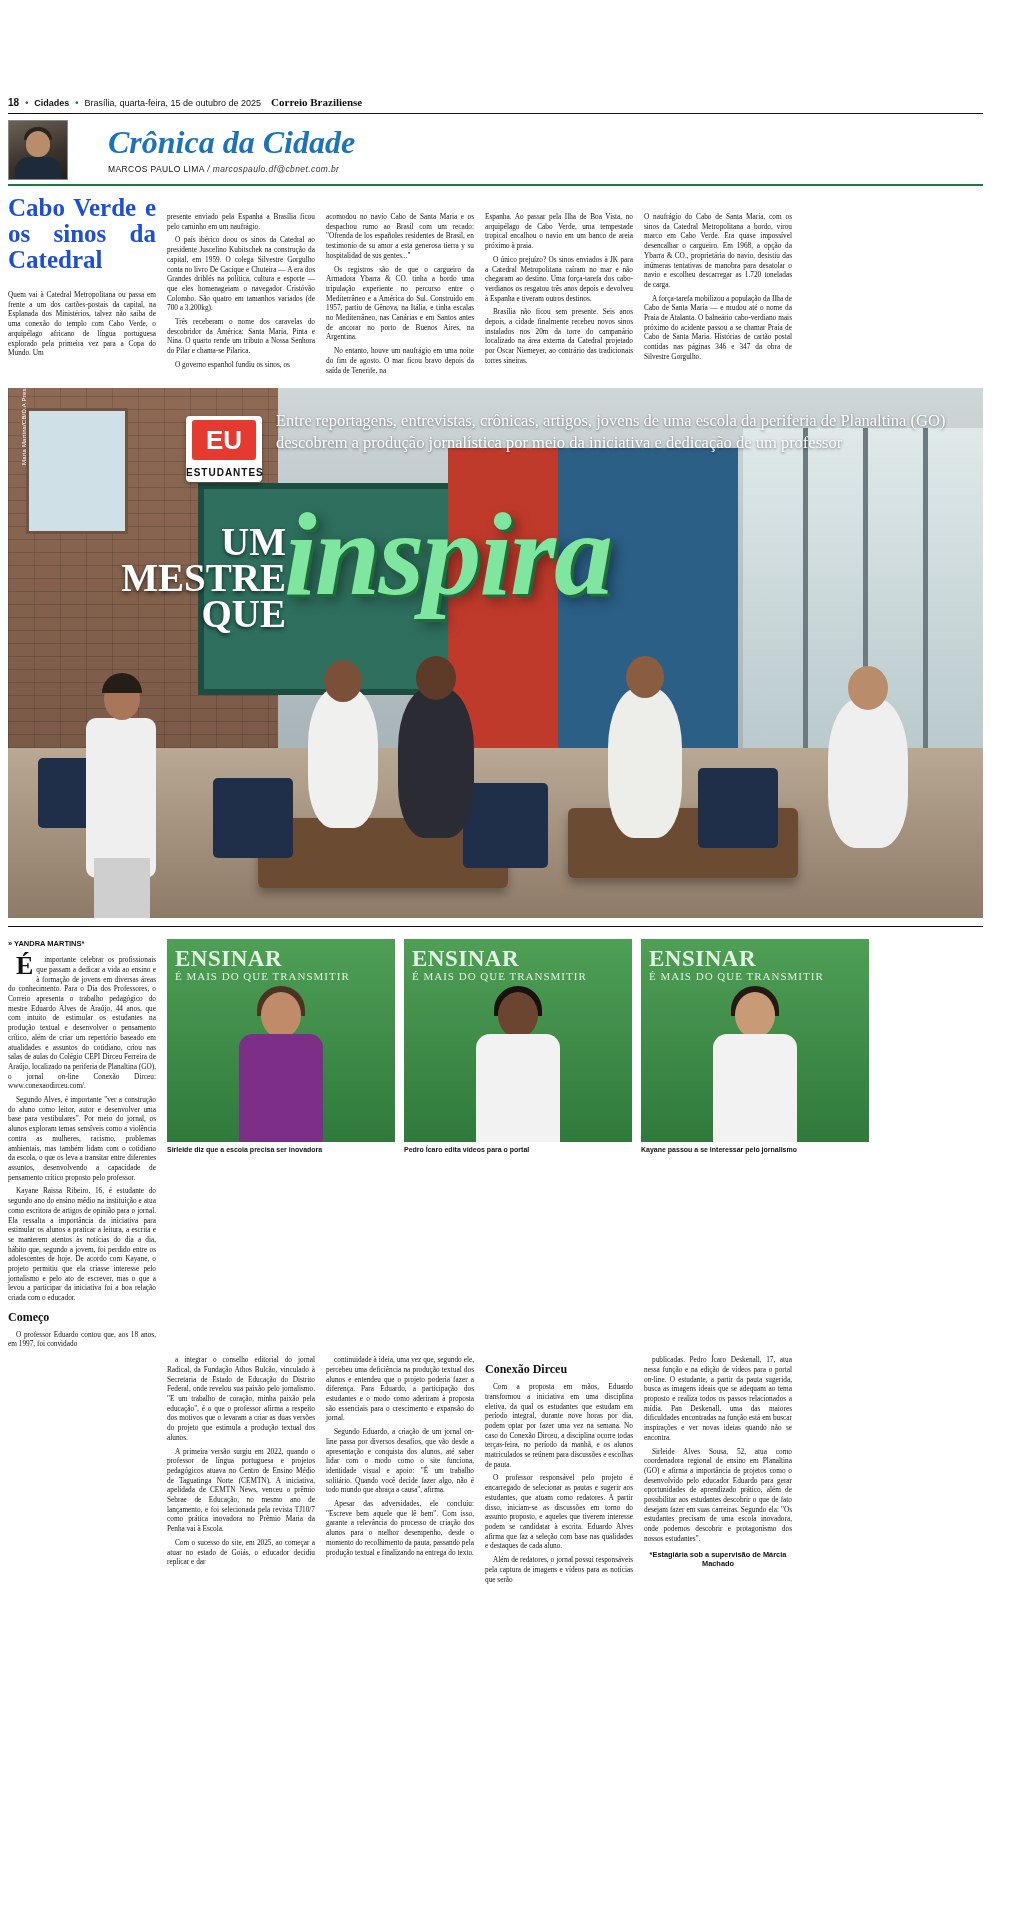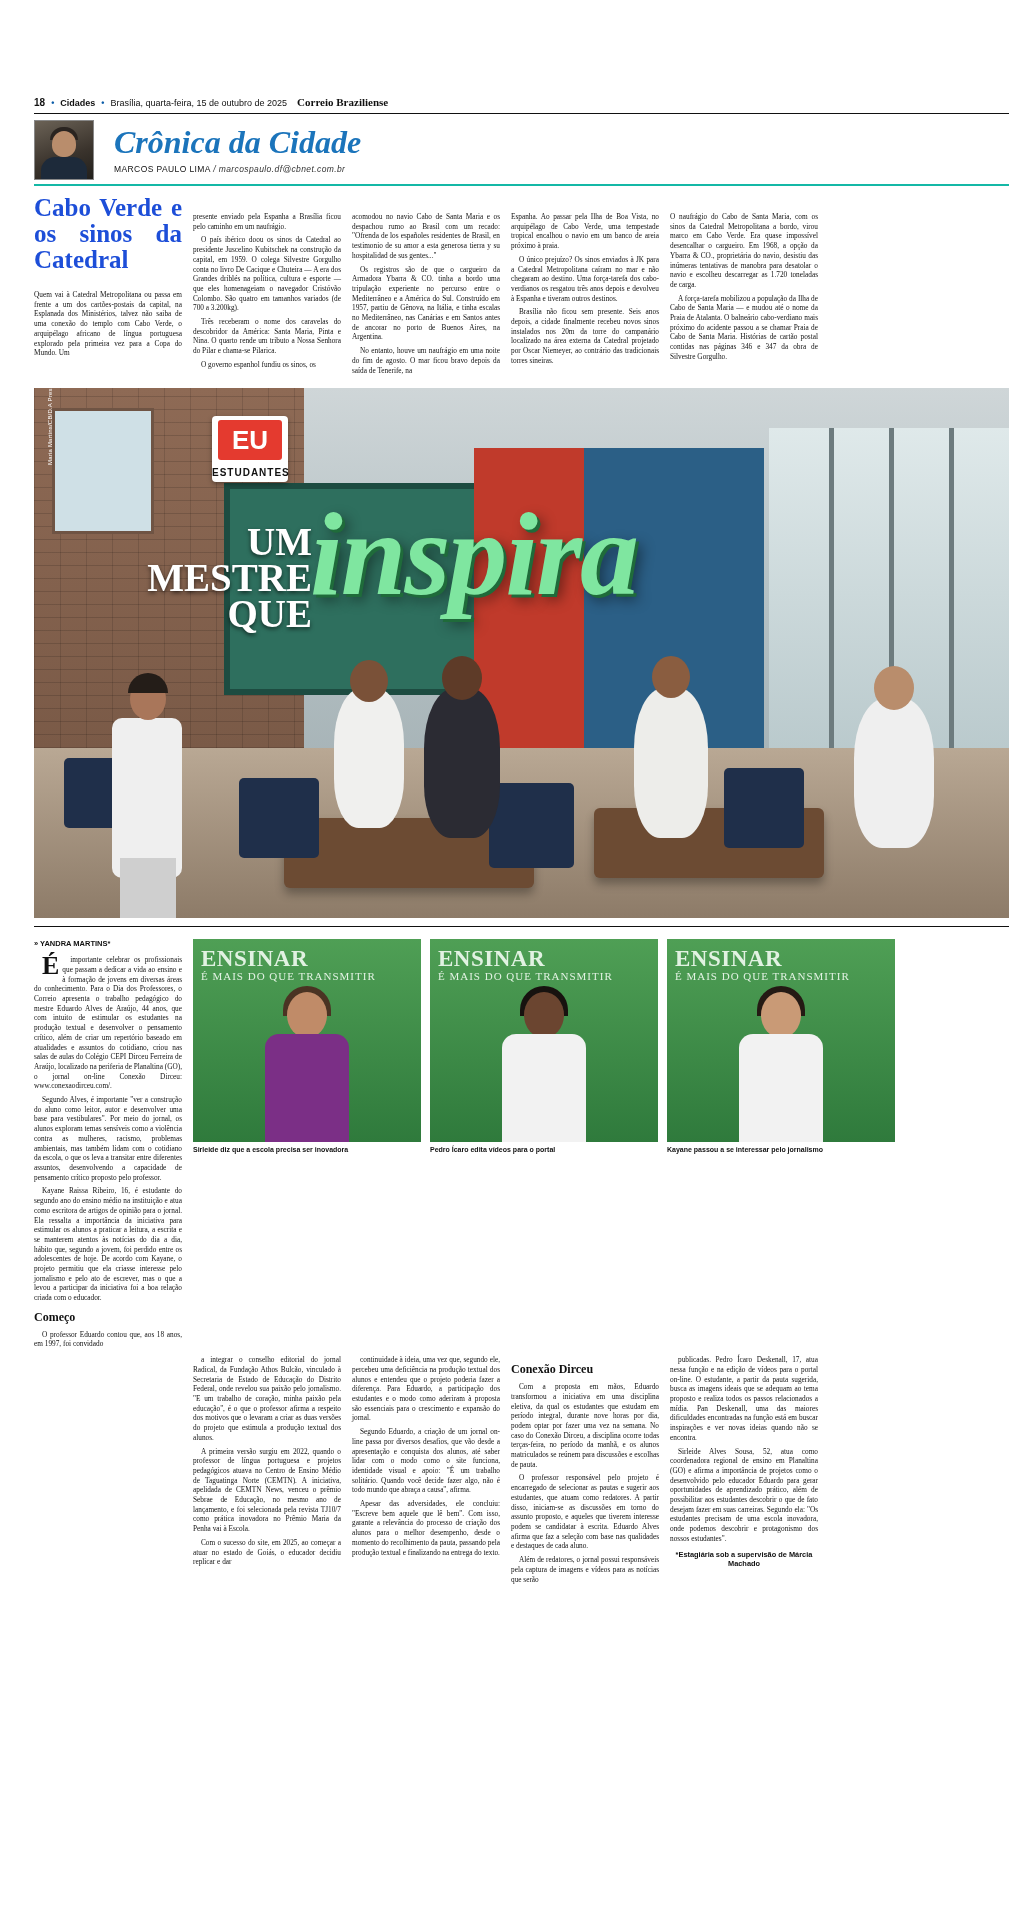--- a/index.html
+++ b/index.html
@@ -1,31 +1,31 @@
 <!DOCTYPE html>
 <html><head>
 <meta charset="utf-8">
 <style>
   html,body{margin:0;padding:0;background:#b0b0b0;}
   body{font-family:"Liberation Serif", serif;}
   .page{
     width:1011px;height:1913px;margin:0 auto;background:#ffffff;position:relative;
     overflow:hidden;
   }
-  .sheet{position:absolute;left:34px;top:96px;width:975px;}
+  .sheet{position:absolute;left:8px;top:96px;width:975px;}
   
   .masthead{display:flex;align-items:baseline;gap:6px;font-family:"Liberation Sans",sans-serif;
     font-size:9px;color:#111;padding:0 0 3px 0;}
   .masthead .pgnum{font-weight:bold;font-size:10px;}
   .masthead .dot{color:#0a5ca8;font-weight:bold;}
   .masthead .sec{font-weight:bold;}
   .masthead .brand{font-weight:bold;font-family:"Liberation Serif",serif;font-size:11px;margin-left:4px;}
   .rule-top{border-top:1px solid #111;margin-top:2px;}
   
-  .chronicle{display:flex;align-items:center;gap:0;padding:6px 0 4px 0;border-bottom:2px solid #14b8a6;}
+  .chronicle{display:flex;align-items:center;gap:20px;padding:6px 0 4px 0;border-bottom:2px solid #15803d;}
   .author-photo{width:58px;height:58px;background:linear-gradient(160deg,#6b6256 0%,#3a332c 60%,#22201c 100%);
     border:1px solid #888;position:relative;overflow:hidden;flex:0 0 auto;}
   .author-photo .face{position:absolute;left:17px;top:10px;width:24px;height:26px;border-radius:50% 50% 45% 45%;
     background:#b98d6c;}
   .author-photo .hair{position:absolute;left:15px;top:6px;width:28px;height:13px;border-radius:14px 14px 0 0;background:#2a2420;}
   .author-photo .body{position:absolute;left:6px;top:36px;width:46px;height:24px;border-radius:14px 14px 0 0;background:#1d2a3a;}
   .chronicle-titles{flex:1;}
   .chronicle-title{font-family:"Liberation Serif",serif;font-style:italic;font-weight:bold;color:#1b74bb;
     font-size:32px;line-height:1;letter-spacing:0px;text-align:left;padding-left:20px;}
   .chronicle-by{font-family:"Liberation Sans",sans-serif;font-size:8.5px;letter-spacing:.4px;color:#111;
@@ -191,20 +191,21 @@
       <div class="ph-teacher-body"></div>
           <div class="ph-teacher-legs"></div>
       <div class="ph-teacher-head"></div>
           <div class="ph-teacher-hair"></div>
     </div>
     <div class="credit">Maria Martins/CB/D.A Press</div>
     <div class="eu-logo">
       <div class="eu">EU</div>
       <div class="est">ESTUDANTES</div>
     </div>
+    <div class="overlay-text">Entre reportagens, entrevistas, crônicas, artigos, jovens de uma escola da periferia de Planaltina (GO) descobrem a produção jornalística por meio da iniciativa e dedicação de um professor</div>
     <div class="kicker">
       <div>UM</div>
       <div>MESTRE</div>
       <div>QUE</div>
     </div>
     <div class="bigword">inspira</div>
   </div>
 
   <div class="hr-thin"></div>
 

